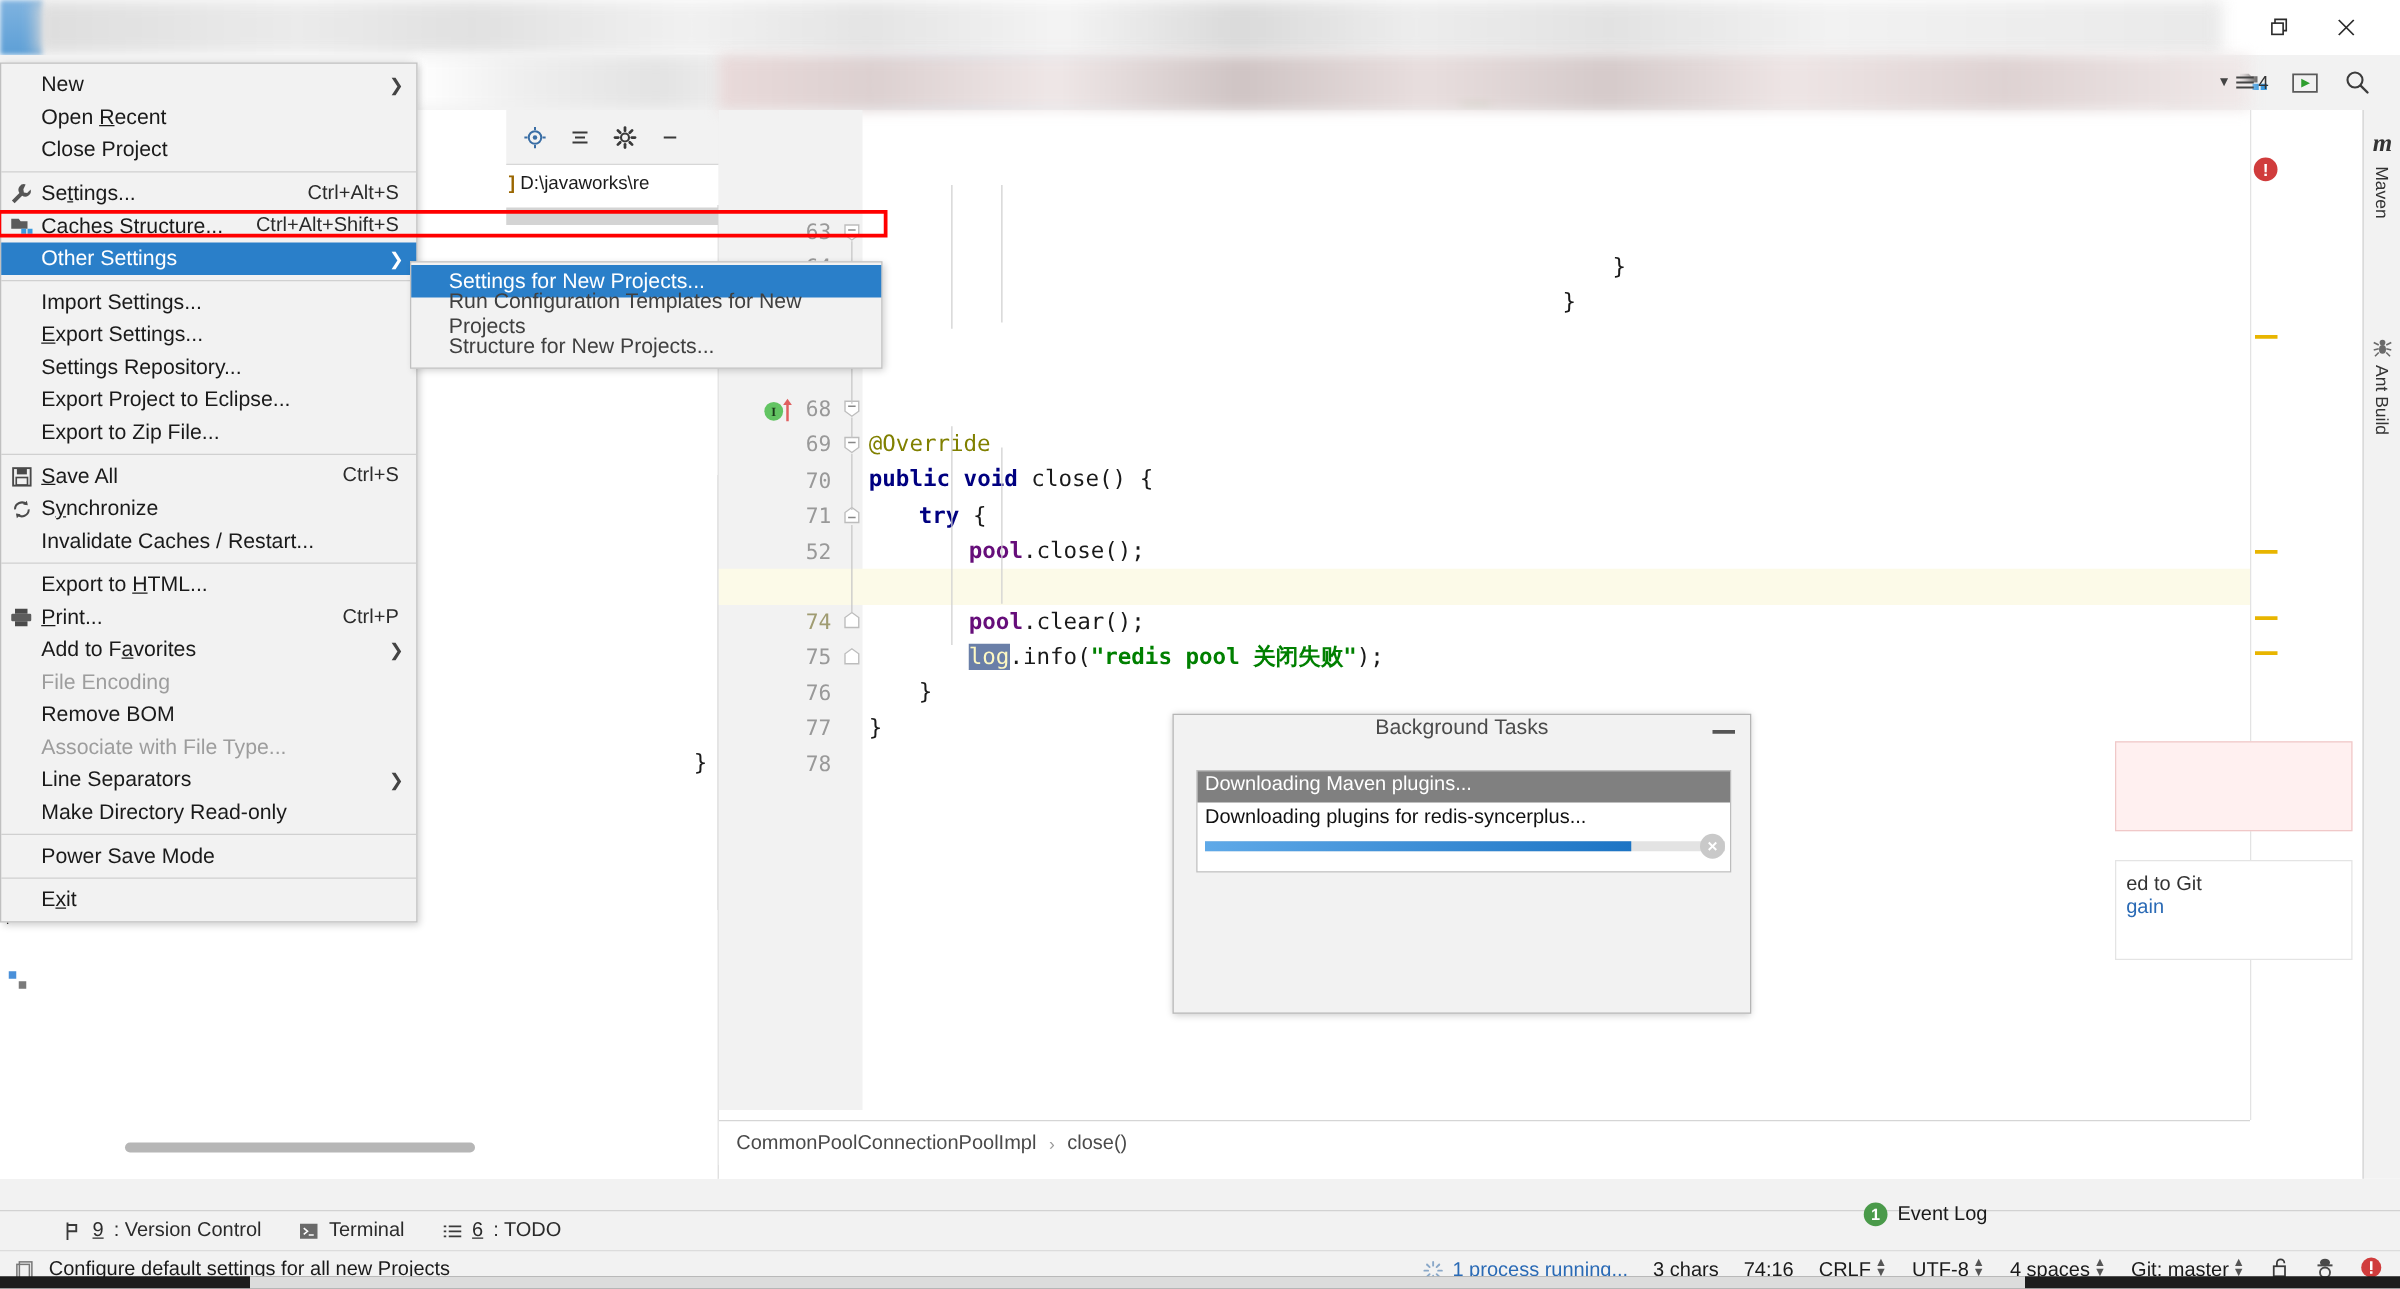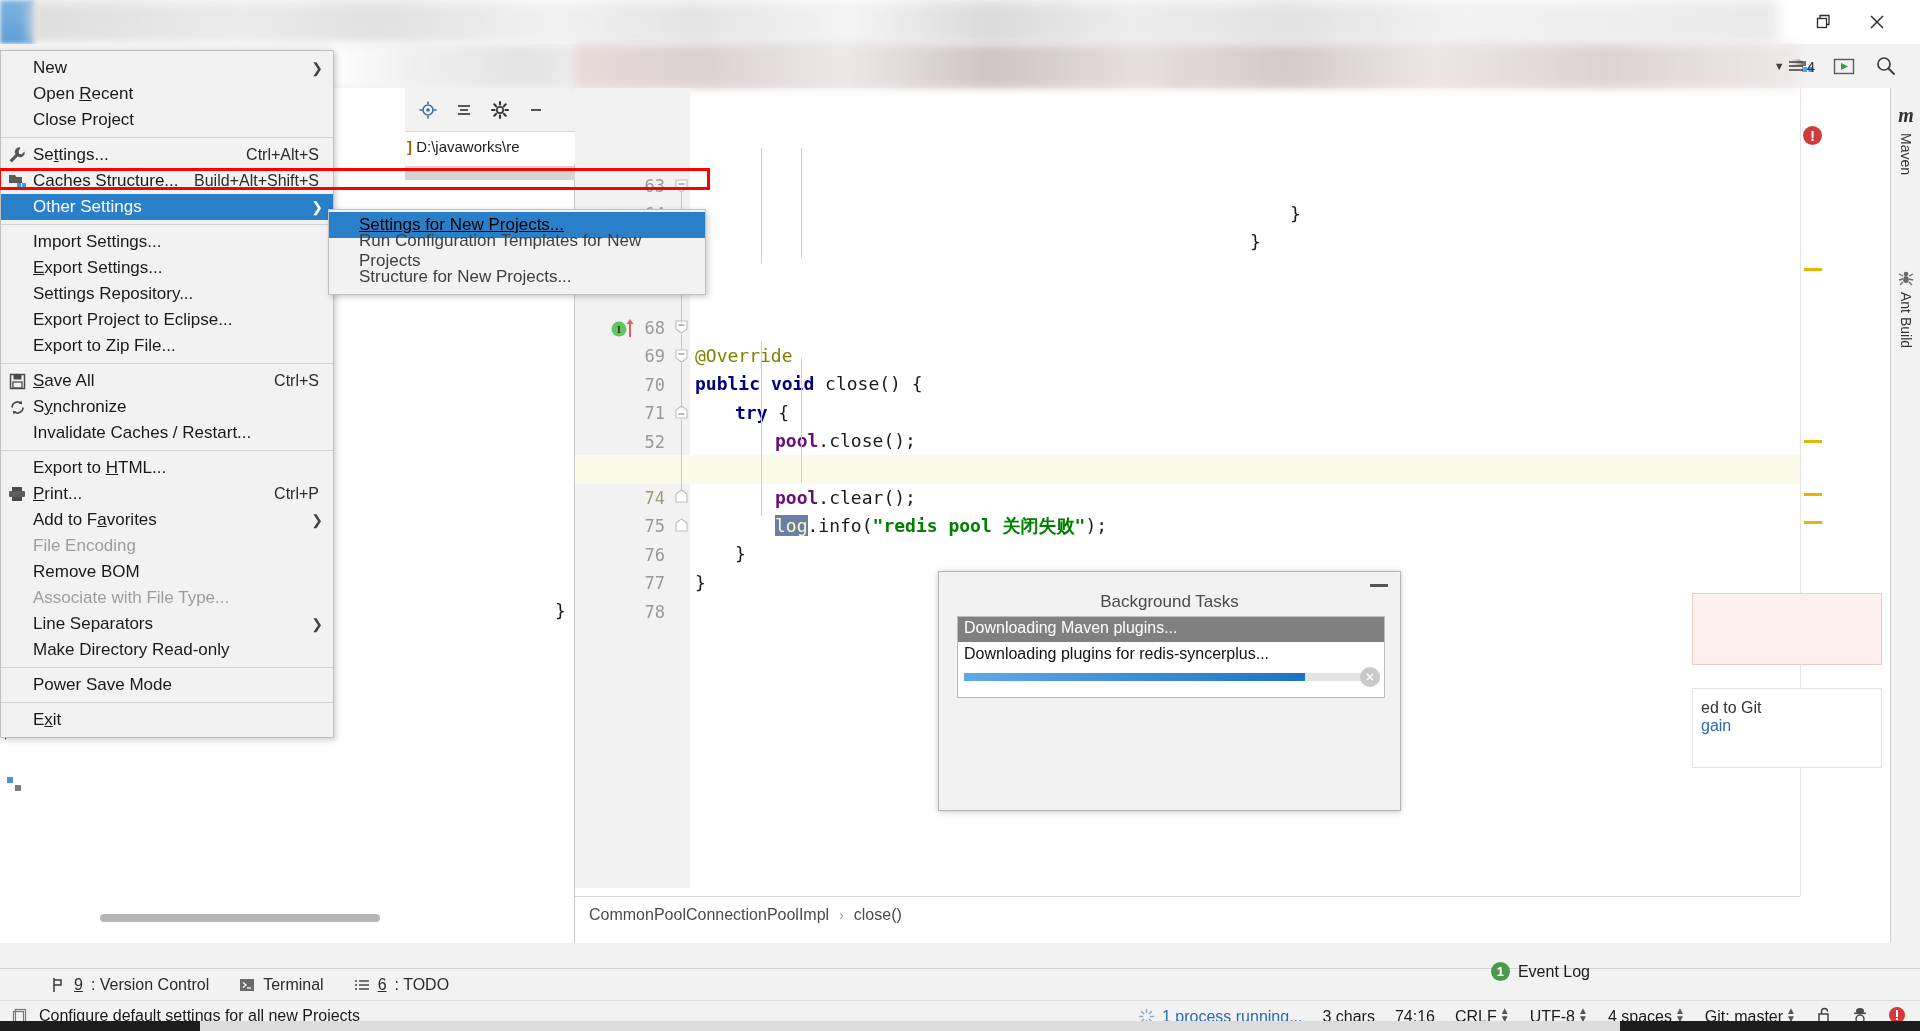--- a/index.html
+++ b/index.html
@@ -212,21 +212,21 @@
   }
   .notif-link { color: #2a6ab5; }
 
   
   .bgtasks {
     position: absolute; left: 938px; top: 571px; width: 463px; height: 240px;
     background: #f2f2f2; border: 1px solid #b5b5b5;
     box-shadow: 0 1px 6px rgba(0,0,0,.22);
   }
   .bg-title {
-    height: 40px; display: flex; align-items: flex-end; justify-content: center;
+    height: 40px; display: flex; align-items: flex-start; justify-content: center;
     font-size: 17px; color: #4b4b4b; position: relative;
   }
   .bg-min {
     position: absolute; right: 12px; top: 12px; width: 18px; height: 3px; background: #555;
   }
   .bg-inner {
     position: absolute; left: 18px; top: 44px; width: 428px; height: 82px;
     background: #ffffff; border: 1px solid #bdbdbd;
   }
   .bg-row1 {
@@ -323,21 +323,21 @@
   .submenu {
     position: absolute; left: 328px; top: 209px; width: 378px;
     background: #f2f2f2; border: 1px solid #c0c0c0;
     box-shadow: 2px 2px 6px rgba(0,0,0,.20);
     padding: 2px 0 4px 0; z-index: 60;
   }
   .smi {
     height: 26px; display: flex; align-items: center;
     font-size: 17px; color: #404040; padding-left: 30px;
   }
-  .smi.sel { background: #2a7fc9; color: #000000; text-decoration: underline; }
+  .smi.sel { background: #2a7fc9; color: #ffffff; }
 </style>
 </head>
 <body>
 
 <div id="root">
 
   <div class="titlebar">
     <div class="tb-left-blue"></div>
     <div class="tb-blur"></div>
     <div class="win-btn win-restore">
@@ -755,21 +755,21 @@
 
     <div class="mi">
       <span class="ico">
         <svg width="19" height="16" viewBox="0 0 19 16">
           <path d="M1 2 h6 l1.5 2 h5.5 v6 h-13 z" fill="#5c5c5c"></path>
           <rect x="9" y="10" width="4" height="4" fill="#3a9ae0"></rect>
           <rect x="14" y="10" width="4" height="4" fill="#3a9ae0"></rect>
         </svg>
       </span>
       <span>Caches Structure...</span>
-      <span class="accel">Build+Alt+Shift+S</span>
+      <span class="accel">Ctrl+Alt+Shift+S</span>
     </div>
 
     <div class="mi sel">
       <span>Other Settings</span>
       <span class="arrow">❯</span>
     </div>
 
     <div class="msep"></div>
 
     <div class="mi">

